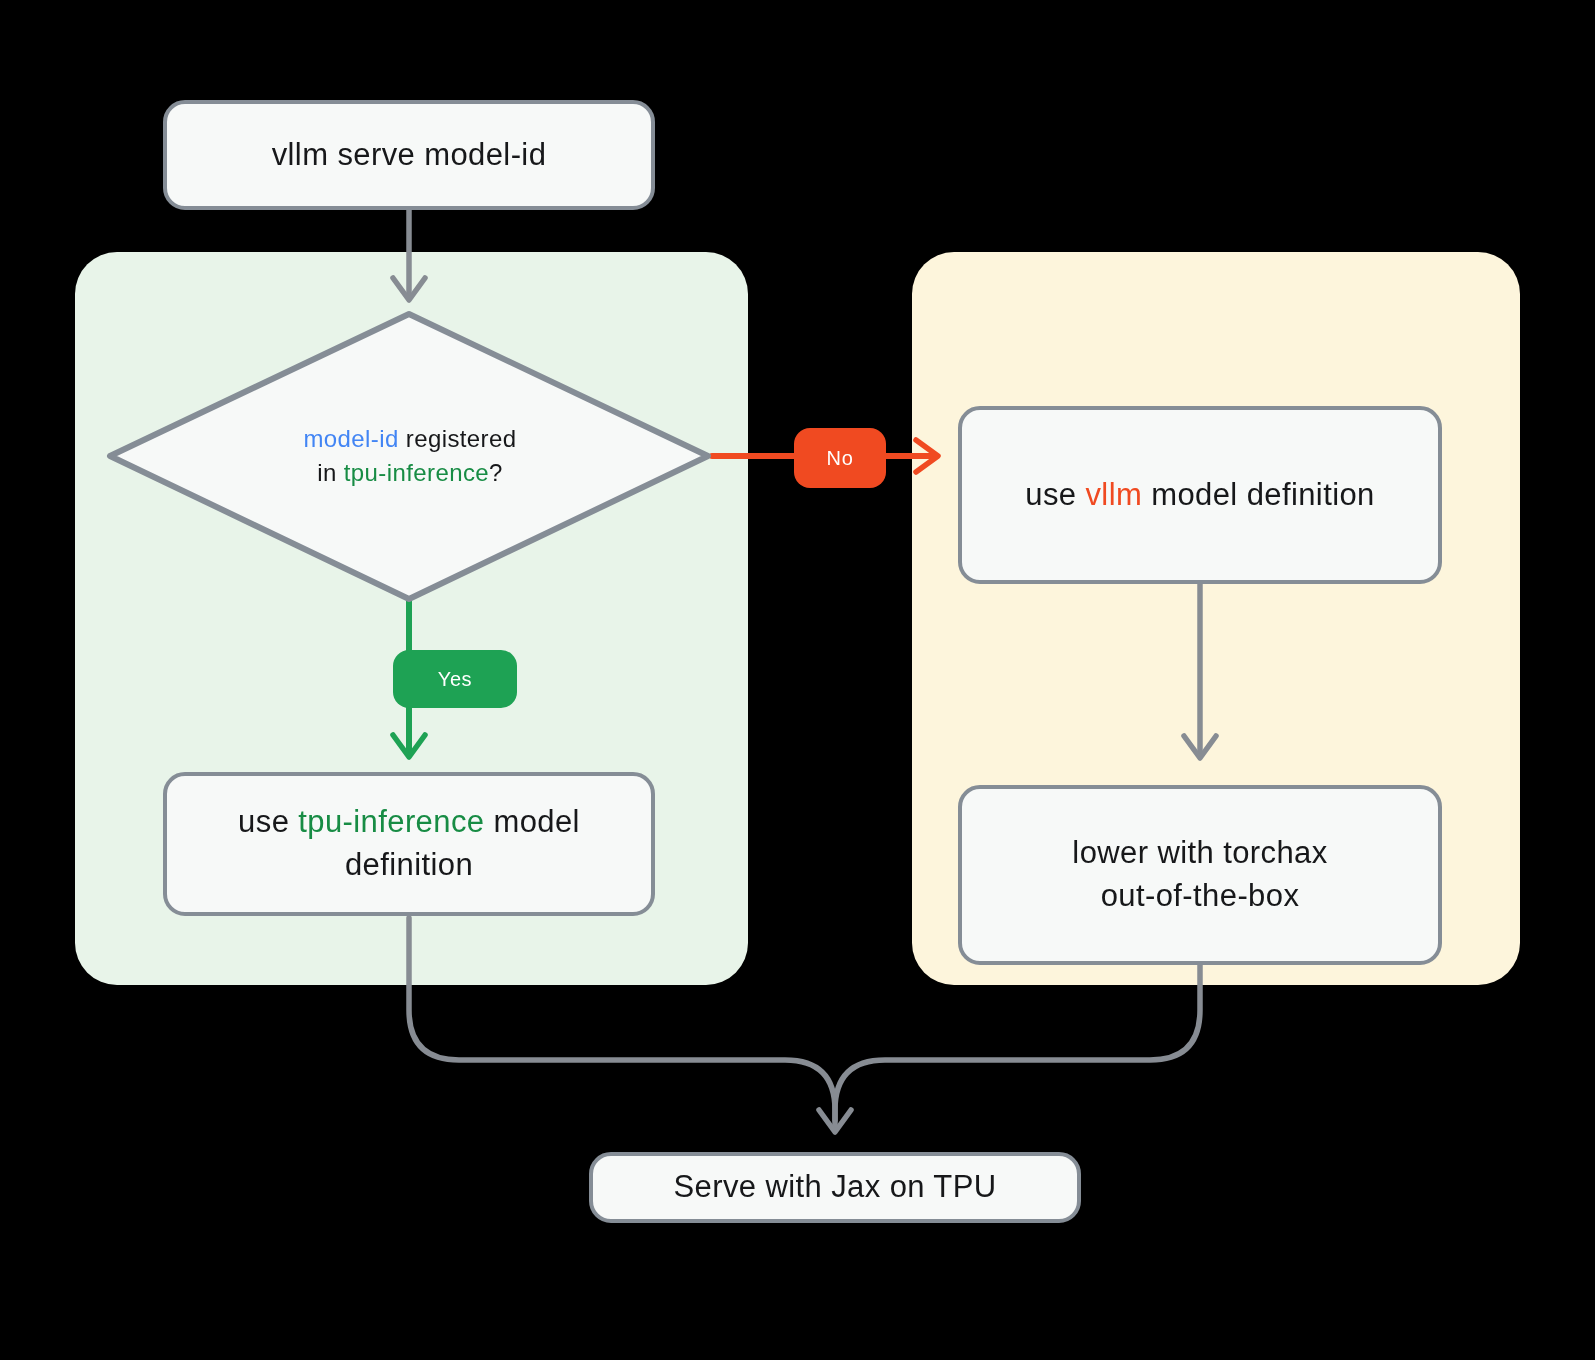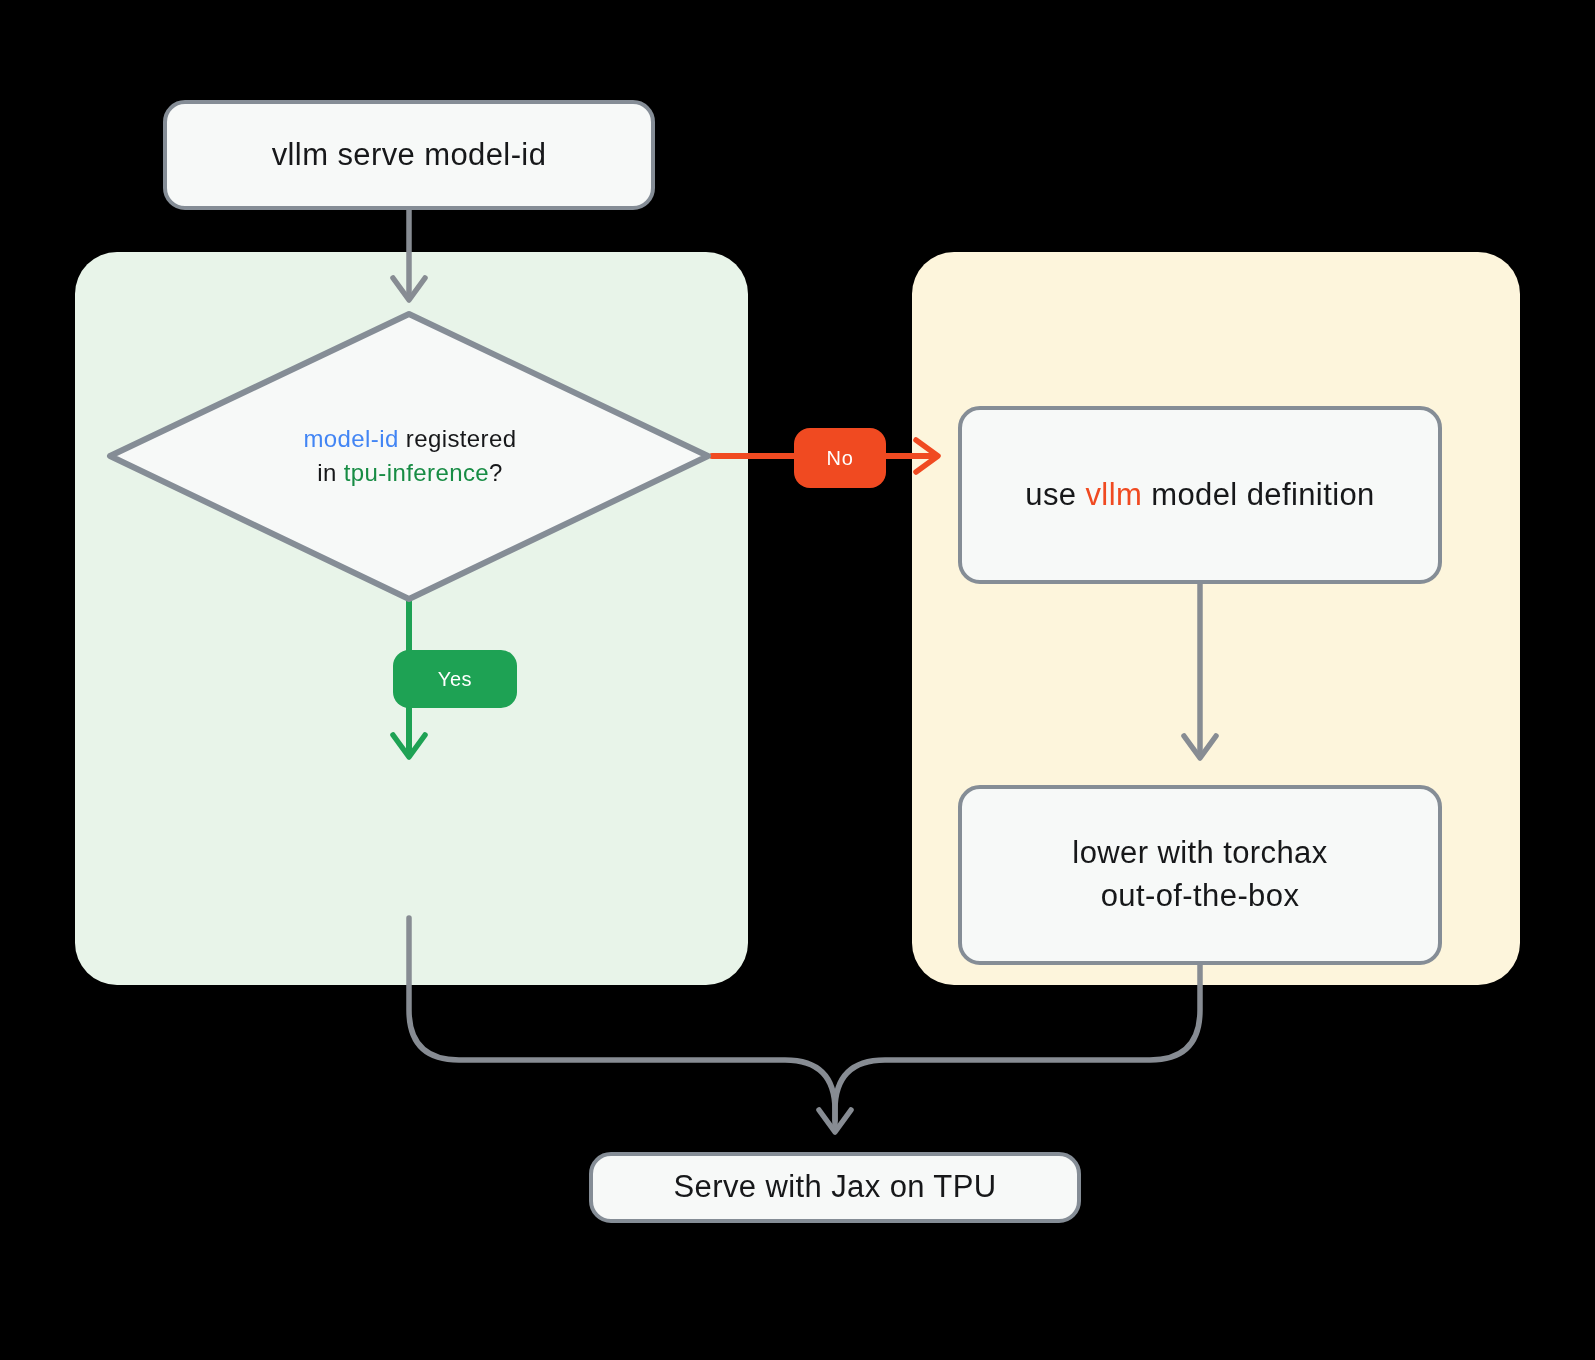--- a/index.html
+++ b/index.html
@@ -112,20 +112,24 @@
   </div>
 
   <div class="badge badge-yes">
     <span>Yes</span>
   </div>
 
   <div class="badge badge-no">
     <span>No</span>
   </div>
 
+  <div class="node node-use-tpu">
+    <div class="line"><span>use </span><span class="t-green">tpu-inference</span><span> model</span></div>
+    <div class="line">definition</div>
+  </div>
 
   <div class="node node-use-vllm">
     <div class="line"><span>use </span><span class="t-orange">vllm</span><span> model definition</span></div>
   </div>
 
   <div class="node node-torchax">
     <div class="line">lower with torchax</div>
     <div class="line">out-of-the-box</div>
   </div>
 

